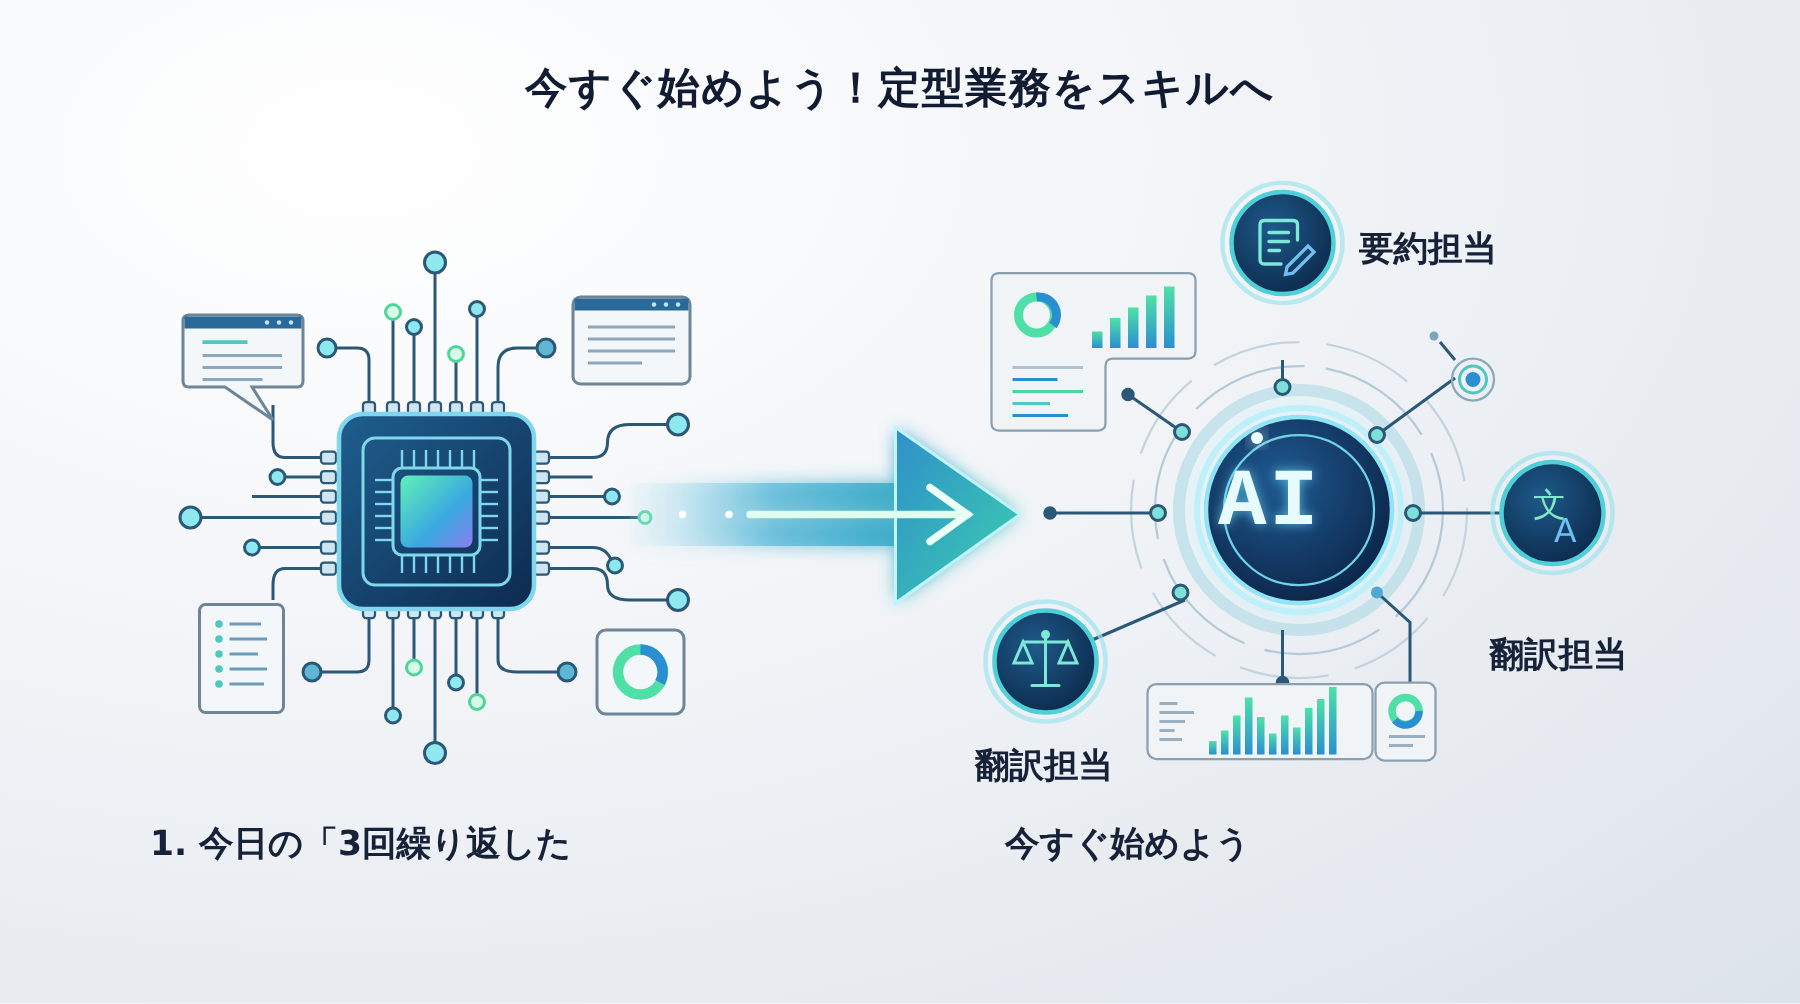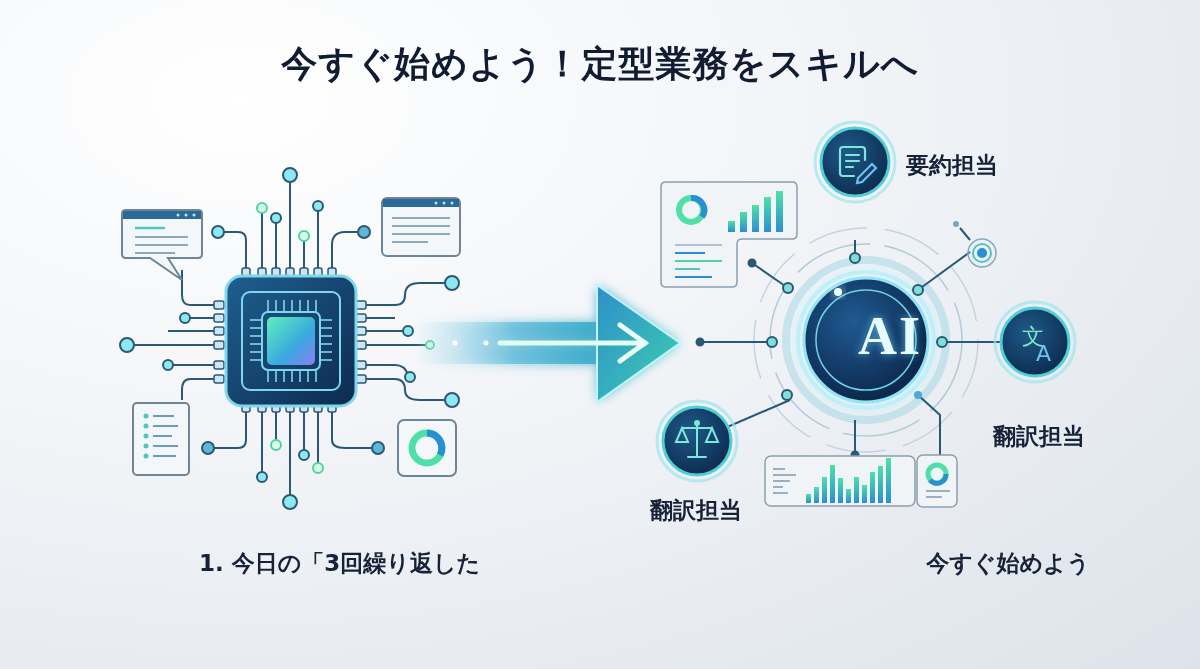--- a/index.html
+++ b/index.html
@@ -5,36 +5,36 @@
   * { box-sizing: border-box; margin: 0; padding: 0; }
   html, body { width: 1200px; height: 669px; overflow: hidden; }
   body {
     position: relative;
     font-family: "DejaVu Sans", "Liberation Sans", sans-serif;
     background: radial-gradient(ellipse at 20% 15%, #ffffff 0%, #f3f5f8 40%, #dde3ea 100%);
     color: #12203a;
   }
   .title {
     position: absolute; left: 0; top: 40px; width: 1200px;
-    text-align: center; font-size: 36px; font-weight: bold;
+    text-align: center; font-size: 28px; font-weight: bold;
     color: #111c33; letter-spacing: 1px;
   }
   .stage { position: absolute; left: 0; top: 0; width: 1200px; height: 669px; }
   .caption {
-    position: absolute; text-align: right; font-size: 23px; font-weight: bold;
+    position: absolute; text-align: left; font-size: 23px; font-weight: bold;
     color: #162238; line-height: 36px;
   }
   .caption-1 { left: 100px; top: 545px; width: 380px; }
   .caption-2 { left: 670px; top: 545px; width: 420px; }
   .agent-label {
     position: absolute; font-size: 23px; font-weight: bold; color: #162238;
   }
   .ai-text {
-    position: absolute; left: 812px; top: 305px; width: 110px; text-align: right;
-    font-family: Liberation Serif, serif;
+    position: absolute; left: 812px; top: 305px; width: 110px; text-align: left;
+    font-family: Liberation Mono, monospace;
     font-size: 54px; font-weight: bold; color: #e7fbff;
     text-shadow: 0 0 8px rgba(120,230,255,0.7);
     letter-spacing: 2px;
   }
 </style>
 </head>
 <body>
 
 <div class="title">今すぐ始めよう！定型業務をスキルへ</div>
 

